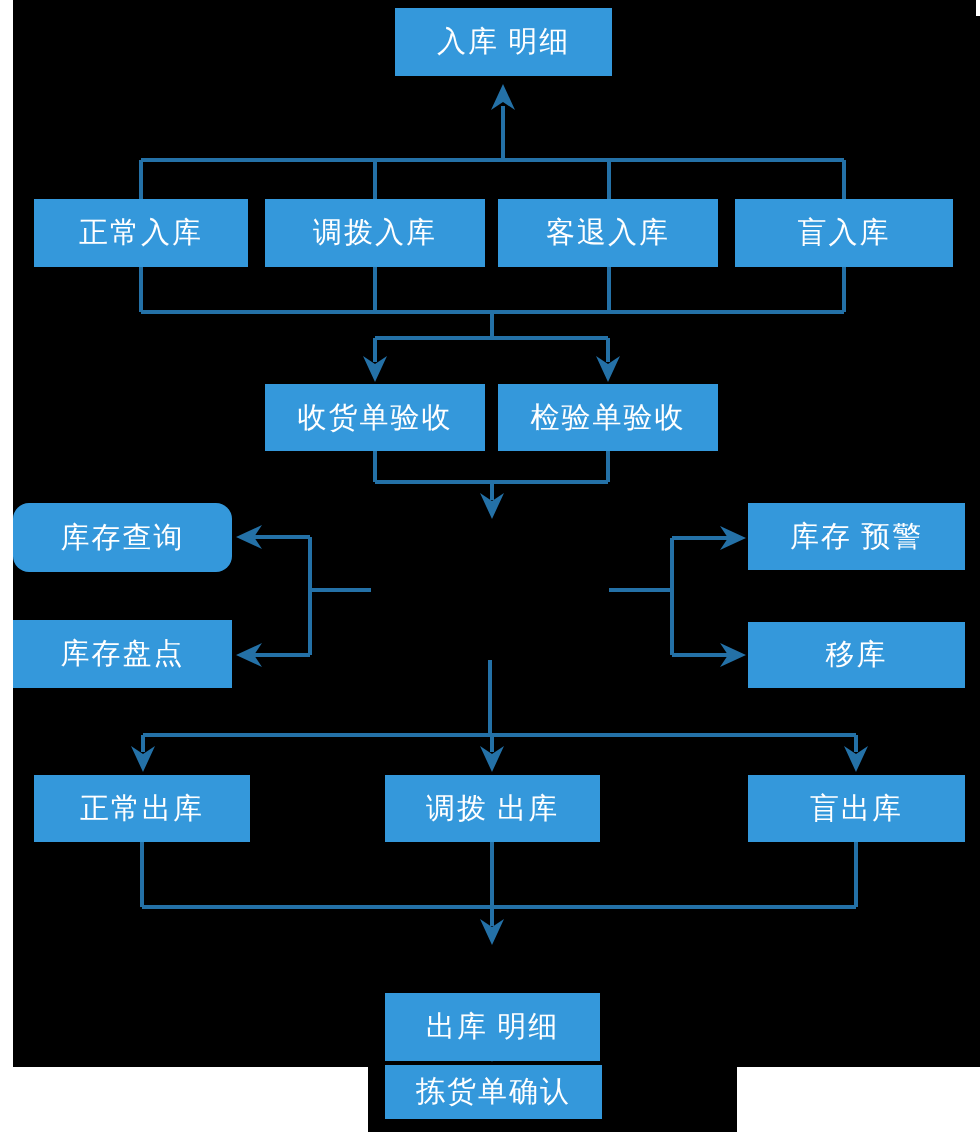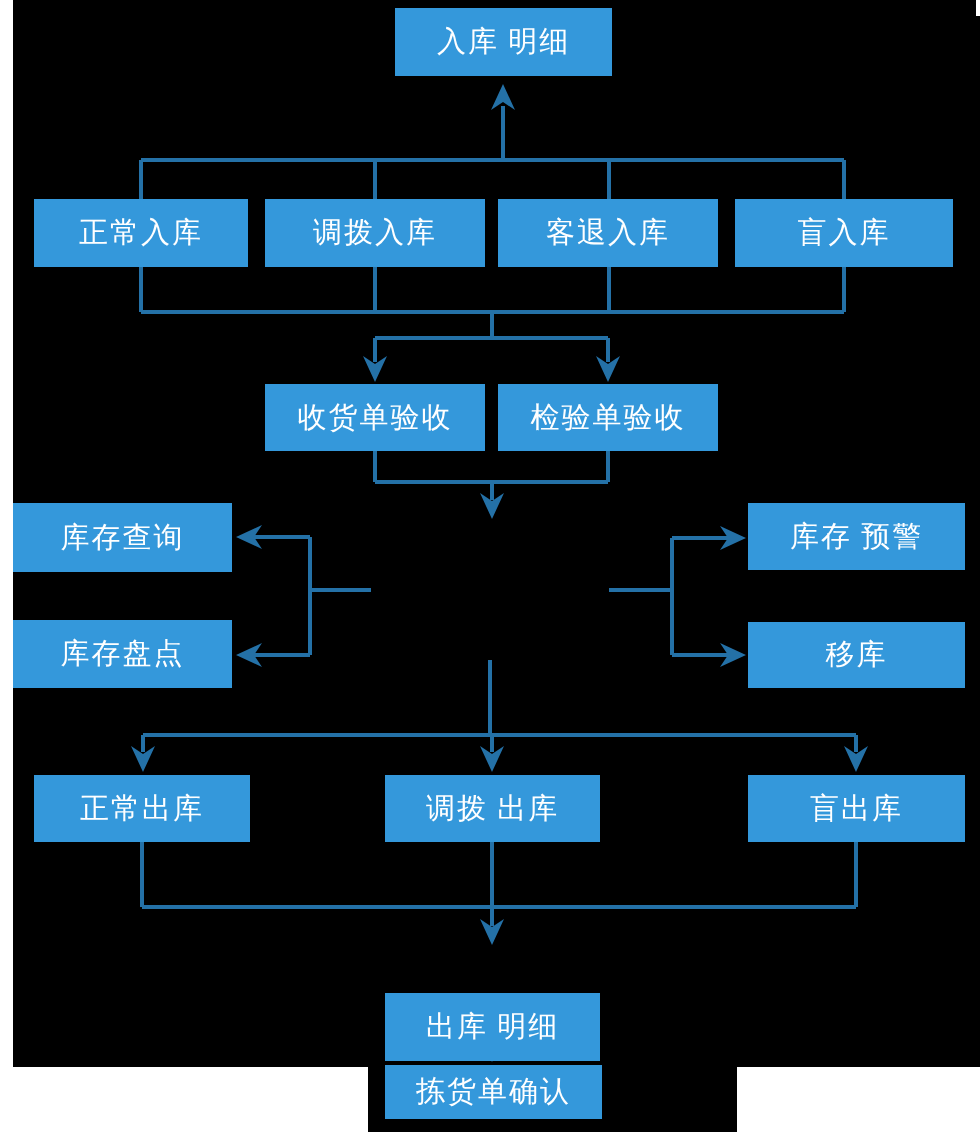--- a/index.html
+++ b/index.html
@@ -78,21 +78,21 @@
 
   <div class="node" style="left:34px;top:199px;width:214px;height:68px;">正常入库</div>
   <div class="node" style="left:265px;top:199px;width:220px;height:68px;">调拨入库</div>
   <div class="node" style="left:498px;top:199px;width:220px;height:68px;">客退入库</div>
   <div class="node" style="left:735px;top:199px;width:218px;height:68px;">盲入库</div>
 
   <div class="node" style="left:265px;top:384px;width:220px;height:67px;">收货单验收</div>
   <div class="node" style="left:498px;top:384px;width:220px;height:67px;">检验单验收</div>
 
 
-  <div class="node" style="left:13px;top:503px;width:219px;height:69px;">库存查询</div>
+  <div class="node" style="left:13px;top:503px;width:219px;height:69px;border-radius:16px;">库存查询</div>
   <div class="node" style="left:13px;top:620px;width:219px;height:68px;">库存盘点</div>
 
   <div class="node" style="left:748px;top:503px;width:217px;height:67px;">库存 预警</div>
   <div class="node" style="left:748px;top:622px;width:217px;height:66px;">移库</div>
 
   <div class="node" style="left:34px;top:775px;width:216px;height:67px;font-family:Liberation Mono, monospace;">正常出库</div>
   <div class="node" style="left:385px;top:775px;width:215px;height:67px;">调拨 出库</div>
   <div class="node" style="left:748px;top:775px;width:217px;height:67px;">盲出库</div>
 
   <div class="node" style="left:385px;top:993px;width:215px;height:68px;">出库 明细</div>

